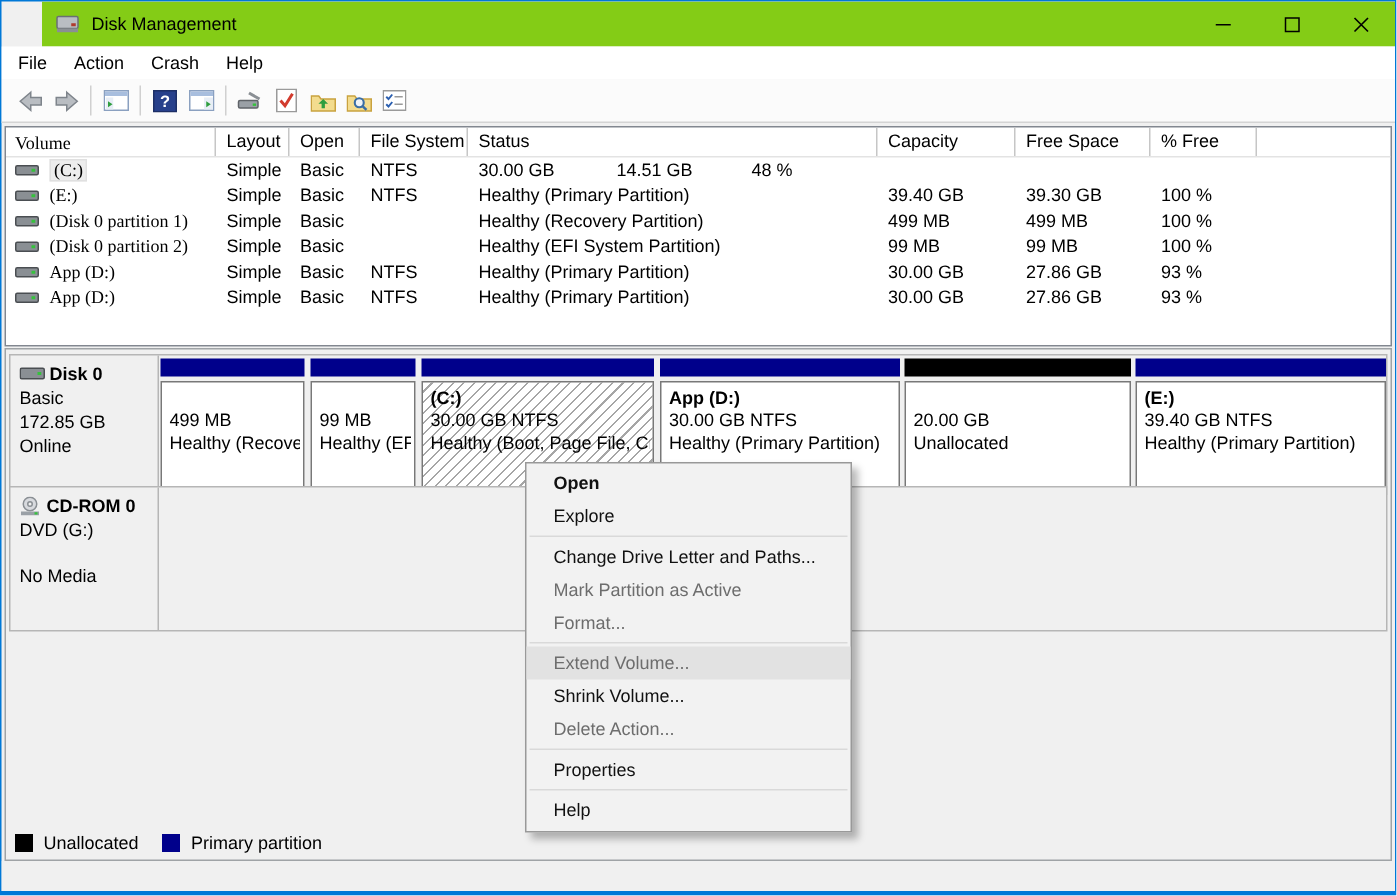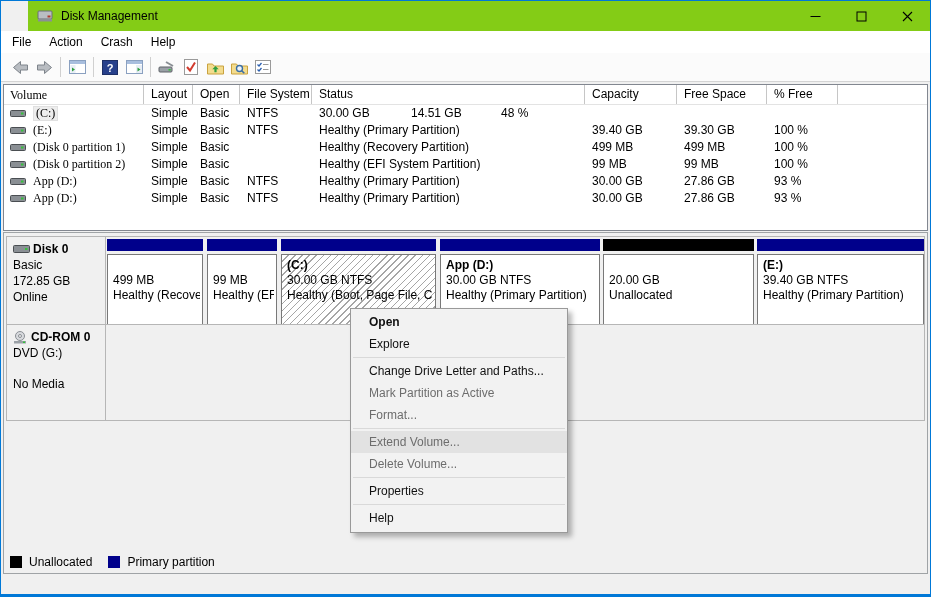--- a/index.html
+++ b/index.html
@@ -409,21 +409,22 @@
 
   <div class="ctx">
     <div class="mi bold">Open</div>
     <div class="mi">Explore</div>
     <div class="msep"></div>
     <div class="mi">Change Drive Letter and Paths...</div>
     <div class="mi dis">Mark Partition as Active</div>
     <div class="mi dis">Format...</div>
     <div class="msep"></div>
     <div class="mi dis hov">Extend Volume...</div>
-    <div class="mi dis">Delete Volume...</div>
+    <div class="mi">Shrink Volume...</div>
+    <div class="mi dis">Delete Action...</div>
     <div class="msep"></div>
     <div class="mi">Properties</div>
     <div class="msep"></div>
     <div class="mi">Help</div>
   </div>
 
   <div style="position:absolute;left:0;right:0;top:573px;height:20px;background:#f0f0f0;"></div>
 
 </div>
 

